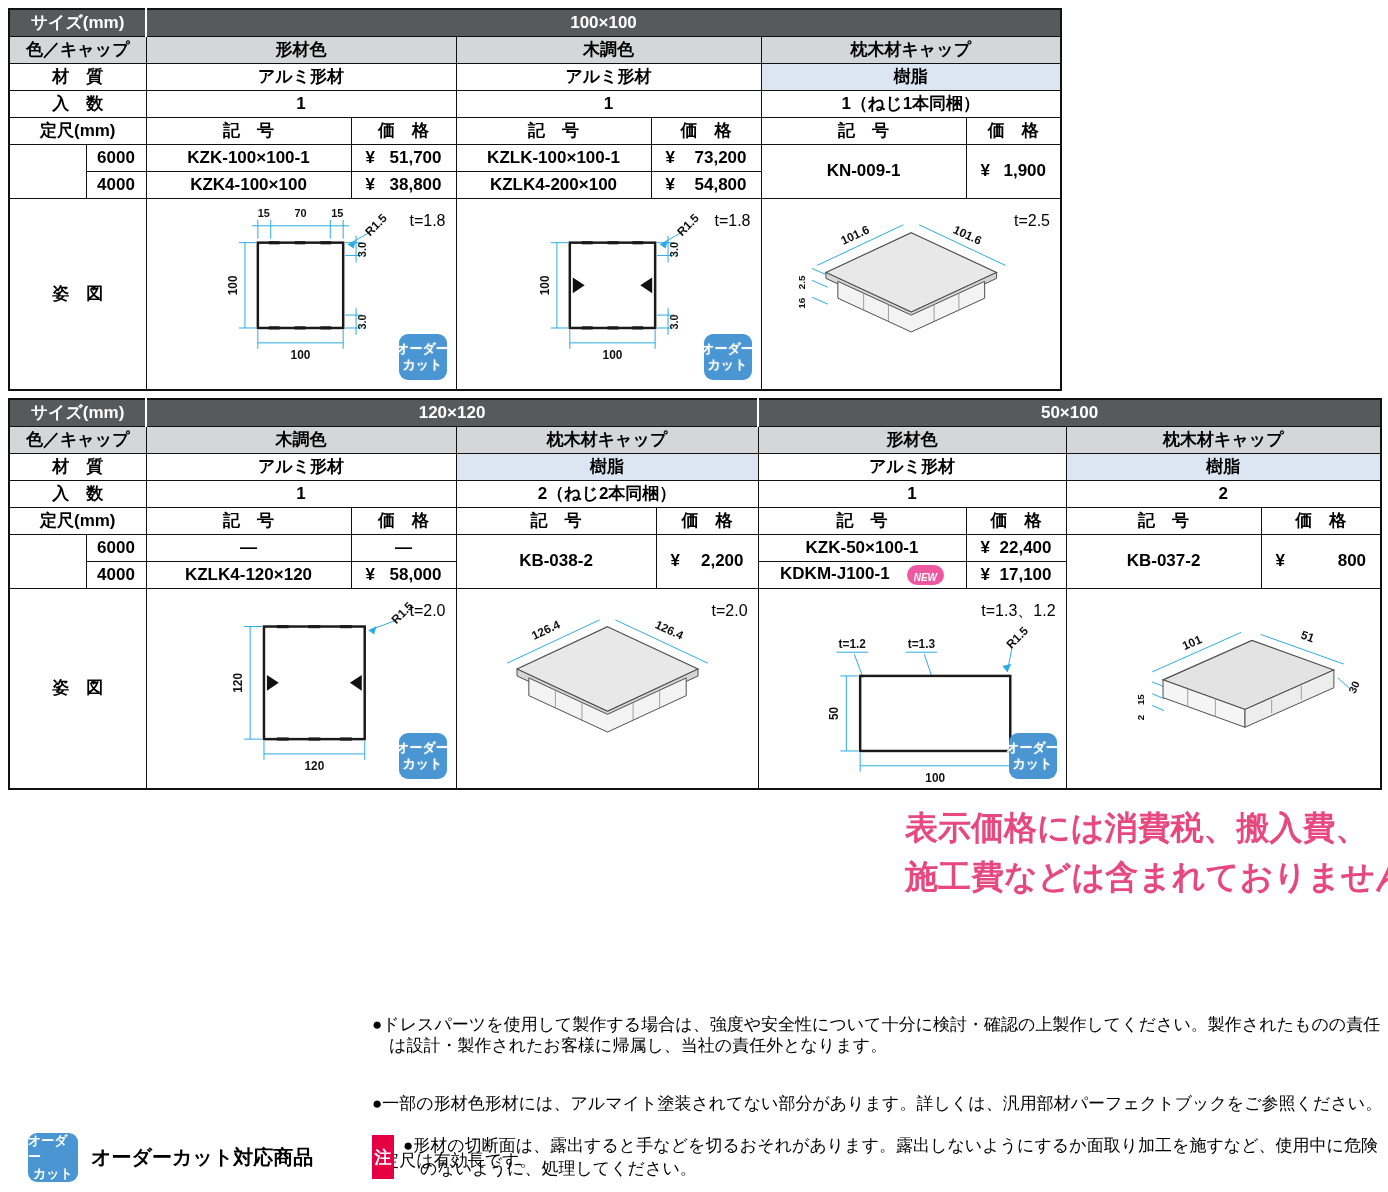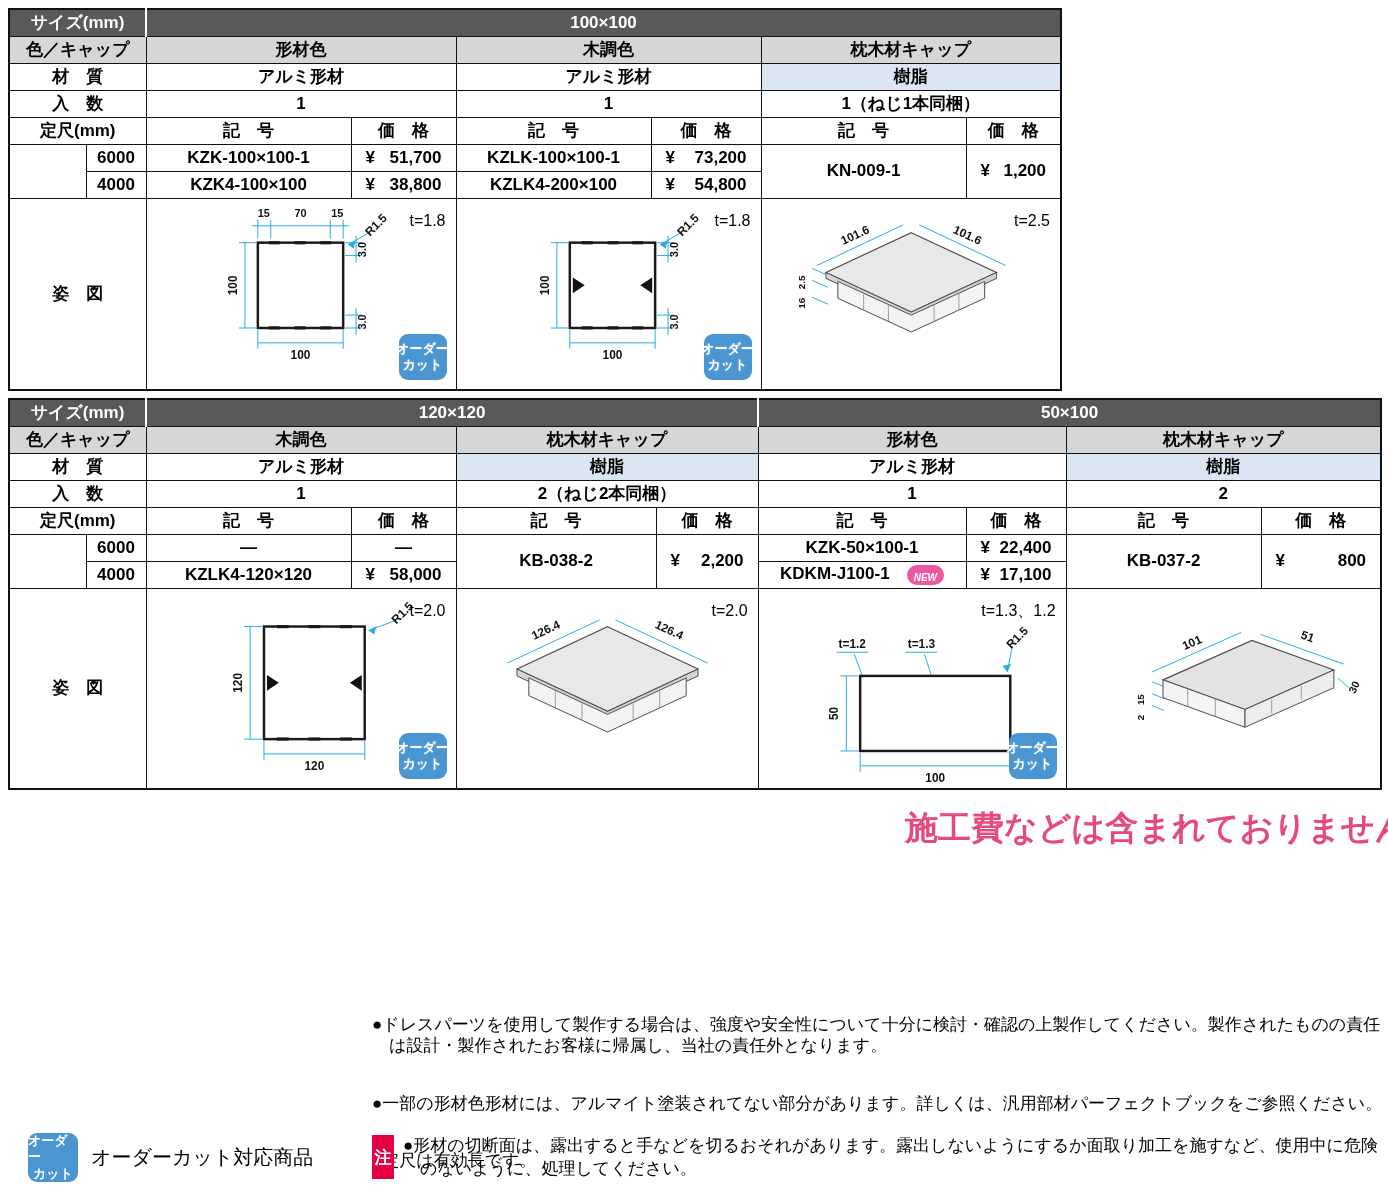--- a/index.html
+++ b/index.html
@@ -59,21 +59,21 @@
                 font-size:17px; font-weight:700; }
   .caution-text { font-size:17px; line-height:1.35; font-weight:400;
                   padding-left:17px; text-indent:-17px; }
   .oc-caption { position:absolute; left:28px; top:1133px; display:flex;
                 align-items:center; gap:13px; }
   .oc-caption .oc-badge2 {
     width:50px; height:49px; background:#4a96d2; border-radius:9px; color:#fff;
     display:flex; flex-direction:column; align-items:center; justify-content:center;
     font-size:13px; font-weight:700; line-height:1.25;
   }
-  .oc-caption-label { font-size:20px; font-weight:400; }
+  .oc-caption-label { font-size:20px; font-weight:700; }
 </style>
 </head>
 <body>
 
 <div class="canvas">
 
   <table class="spec" id="t1" style="left:8px; top:8px; width:1052px;">
     <colgroup>
       <col style="width:77px">
         <col style="width:60px">
@@ -130,21 +130,21 @@
       <td class="price">
         <div class="pw">
               <span>¥</span>
               <span>73,200</span>
             </div>
       </td>
       <td class="code" rowspan="2">KN-009-1</td>
       <td class="price" rowspan="2">
         <div class="pw">
               <span>¥</span>
-              <span>1,200</span>
+              <span>1,900</span>
             </div>
       </td>
     </tr>
     <tr>
       <td class="len">4000</td>
       <td class="code">KZK4-100×100</td>
       <td class="price">
         <div class="pw">
               <span>¥</span>
               <span>38,800</span>
@@ -489,20 +489,21 @@
           <text x="292" y="101" font-size="11" text-anchor="middle" transform="rotate(-65 292 101)">30</text>
           <text x="76" y="112" font-size="10" text-anchor="middle" transform="rotate(-90 76 112)">15</text>
           <text x="76" y="130" font-size="10" text-anchor="middle" transform="rotate(-90 76 130)">2</text>
         </svg>
       </td>
     </tr>
   </tbody>
     </table>
 
   <div class="price-note">
+    <div>表示価格には消費税、搬入費、</div>
     <div>施工費などは含まれておりません。</div>
   </div>
 
   <div class="notes">
     <div class="note-line">●ドレスパーツを使用して製作する場合は、強度や安全性について十分に検討・確認の上製作してください。製作されたものの責任は設計・製作されたお客様に帰属し、当社の責任外となります。</div>
     <div class="note-line">●一部の形材色形材には、アルマイト塗装されてない部分があります。詳しくは、汎用部材パーフェクトブックをご参照ください。</div>
     <div class="note-line">●定尺は有効長です。</div>
     <div class="note-line">●表示価格は1梱包の価格です。</div>
   </div>
 

